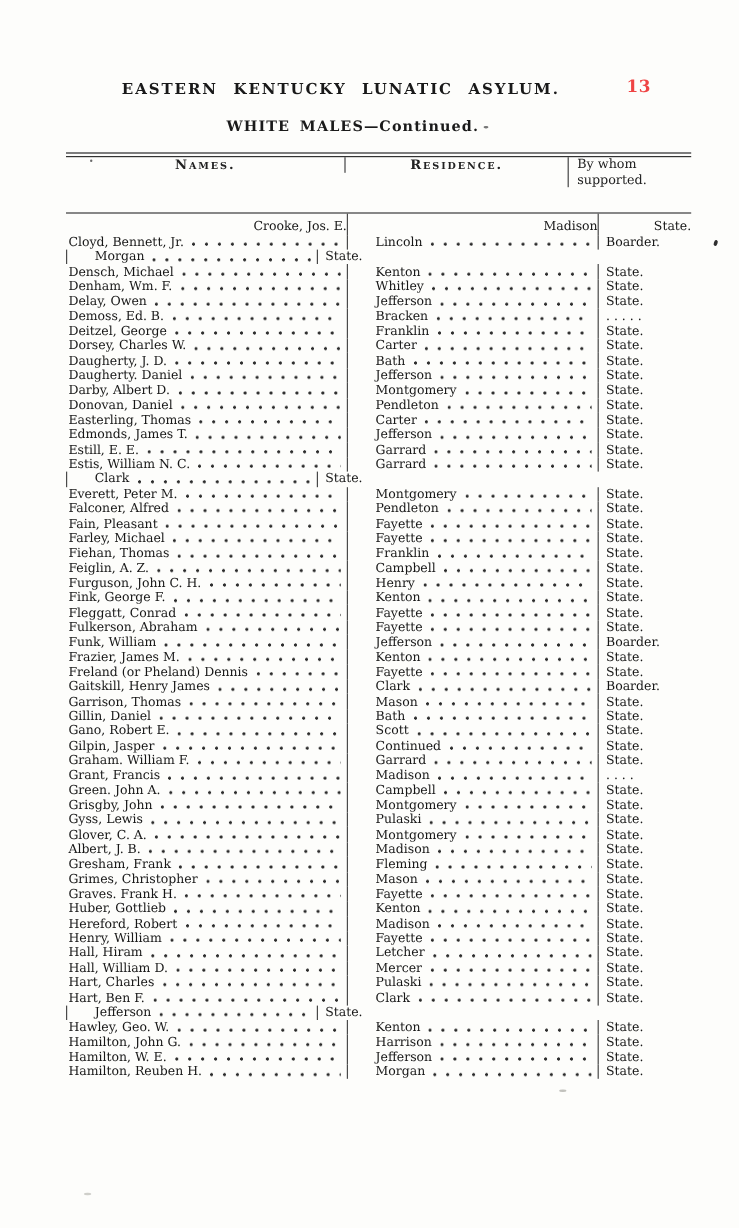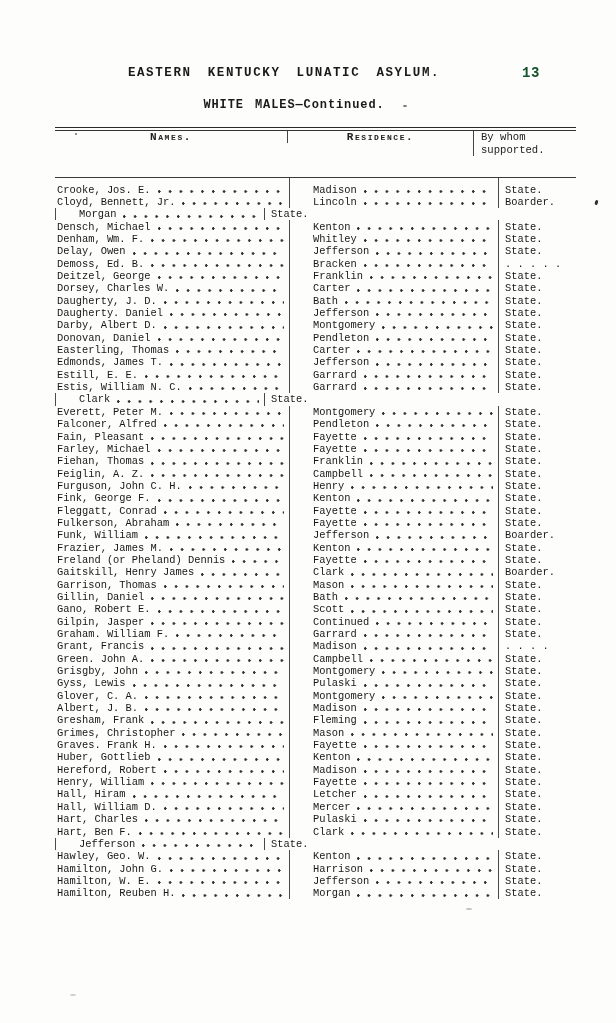--- a/index.html
+++ b/index.html
@@ -3,32 +3,32 @@
 <meta charset="utf-8">
 <style>
   html,body{margin:0;padding:0;}
   body{
     width:616px;height:1023px;position:relative;overflow:hidden;
     background:#fdfdfb;
     font-family:"DejaVu Serif","Liberation Serif",serif;
     color:#1b1b1b;
     -webkit-font-smoothing:antialiased;
   }
-  .page{position:absolute;inset:0;font-family:Liberation Mono, monospace;}
+  .page{position:absolute;inset:0;}
 
   
   .running-head{
     position:absolute;top:66px;left:0;right:0;text-align:center;
     transform:translateX(-24px);
     font-size:12.5px;font-weight:bold;letter-spacing:1.6px;word-spacing:7px;
     color:#191919;
   }
   .page-number{
     position:absolute;top:65px;left:522px;
-    font-size:14px;font-weight:bold;letter-spacing:.5px;color:#14532d;
+    font-size:14px;font-weight:bold;letter-spacing:.5px;color:#ef4444;
   }
   .subtitle{
     position:absolute;top:98px;left:0;right:0;text-align:center;
     transform:translateX(-14px);
     font-size:12px;font-weight:bold;letter-spacing:.9px;word-spacing:3px;
     color:#1a1a1a;
   }
 
   
   .tbl{position:absolute;left:55px;top:127px;width:521px;}
@@ -43,21 +43,21 @@
   .th.c2{width:185px;align-items:center;border-left:1px solid #454545;}
   .th.c3{flex:1;align-items:flex-start;border-left:1px solid #454545;padding-left:7px;}
   .colhead-caps{
     font-variant:small-caps;font-weight:bold;font-size:11px;letter-spacing:1.6px;color:#222;
   }
   .colhead-plain{font-size:10.6px;line-height:12.5px;color:#202020;}
 
   .tbody{}
   .row{display:flex;align-items:stretch;height:12.35px;}
   .row:first-child{height:17.35px;}
-  .row:first-child .cell{padding-top:5px;}
+  .row:first-child .cell{padding-top:5px;flex-direction:column;}
   .cell{
     display:flex;align-items:flex-end;overflow:hidden;
     font-size:10.4px;line-height:12.1px;white-space:nowrap;color:#171717;
   }
   .cell.c1{width:232px;padding-left:2px;}
   .cell.c2{width:185px;border-left:1px solid #4a4a4a;padding-left:23px;}
   .cell.c3{flex:1;border-left:1px solid #484848;padding-left:6px;}
   .txt{white-space:nowrap;}
   .leader{
     flex:1 1 auto;min-width:0;align-self:stretch;margin:0 5px 0 7px;

